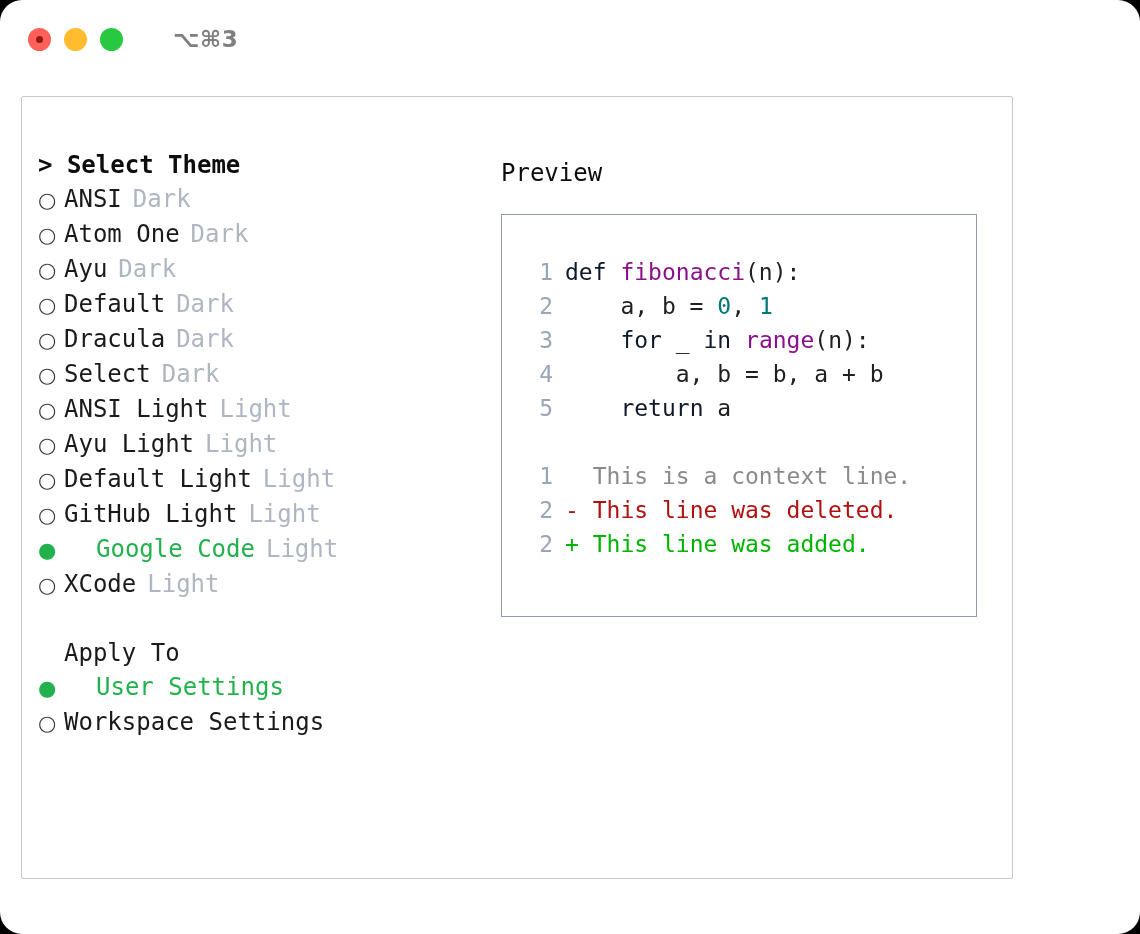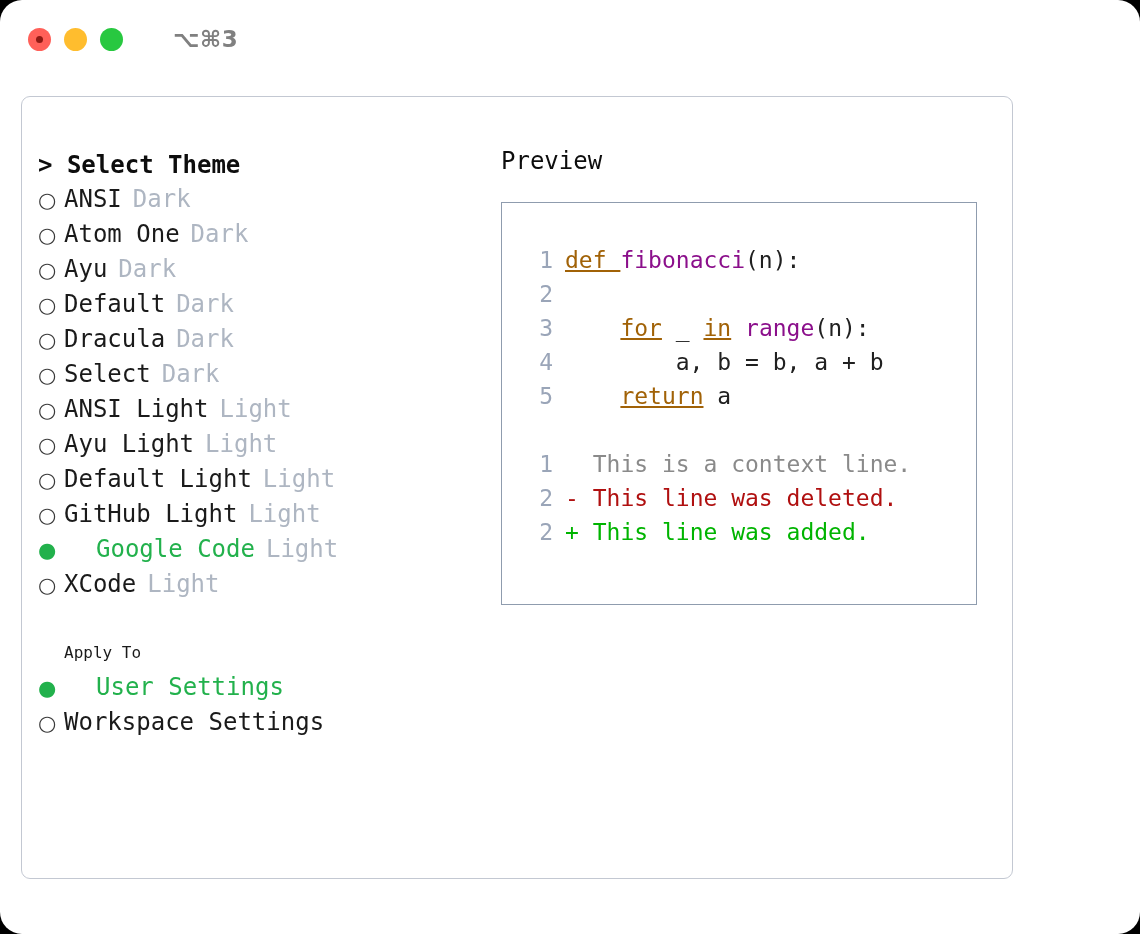--- a/index.html
+++ b/index.html
@@ -69,21 +69,21 @@
   }
 
   
   .panel {
     position: absolute;
     left: 21px;
     top: 96px;
     width: 992px;
     height: 783px;
     border: 1.5px solid #c3c8d2;
-    border-radius: 9px;
+    border-radius: 2px;
     background: #ffffff;
     box-sizing: border-box;
   }
 
   .columns {
     position: absolute;
     left: 0; top: 0;
     width: 100%; height: 100%;
   }
 
@@ -119,21 +119,21 @@
   }
   .opt.selected .bullet { color: #22b14c; }
   .opt .label { color: #1a1a1a; }
   .opt.selected .label { color: #22b14c; margin-left: 32px; }
   .opt .tag {
     color: #aeb6c2;
     margin-left: 11px;
   }
 
   .group-header {
-    font-size: 16px;
+    font-size: 24px;
     color: #1a1a1a;
     line-height: 34px;
     padding-left: 26px;
     white-space: pre;
   }
 
   .spacer-line { height: 34px; }
 
   .hint {
     font-size: 24px;
@@ -141,21 +141,21 @@
     line-height: 34px;
     width: 405px;
     white-space: pre-wrap;
     word-break: break-word;
   }
 
   
   .right-col {
     position: absolute;
     left: 479px;
-    top: 47px;
+    top: 59px;
     width: 495px;
   }
   .preview-title {
     font-size: 24px;
     color: #0d0d0d;
     line-height: 34px;
     white-space: pre;
   }
 
   .preview-box {
@@ -182,21 +182,21 @@
   }
   .ln {
     width: 34px;
     flex: 0 0 34px;
     text-align: right;
     color: #9aa5b8;
     margin-right: 12px;
   }
   .code-text { color: #202020; }
 
-  .tk-kw   { color: #a16207; text-decoration: underline; }
+  .tk-kw   { color: #0f172a; }
   .tk-fn   { color: #8b0f8b; }
   .tk-num  { color: #007777; }
   .tk-punc { color: #202020; }
   .tk-var  { color: #202020; }
 
   .diff-gap { height: 34px; }
   .diff-ctx { color: #8a8a8a; }
   .diff-del { color: #b01010; }
   .diff-add { color: #00b400; }
 </style>
@@ -249,21 +249,21 @@
 
       </div>
 
       <div class="right-col">
         <div class="preview-title">Preview</div>
 
         <div class="preview-box">
           <div class="code">
             <div id="code-block">
                 <div class="code-line"><span class="ln">1</span><span class="code-text"><span class="tk-kw">def </span><span class="tk-fn">fibonacci</span><span class="tk-punc">(n):</span></span></div>
-                <div class="code-line"><span class="ln">2</span></div>
+                <div class="code-line"><span class="ln">2</span><span class="code-text"><span class="tk-var">    a, b = </span><span class="tk-num">0</span><span class="tk-punc">, </span><span class="tk-num">1</span></span></div>
                 <div class="code-line"><span class="ln">3</span><span class="code-text"><span class="tk-punc">    </span><span class="tk-kw">for</span><span class="tk-var"> _ </span><span class="tk-kw">in</span><span class="tk-punc"> </span><span class="tk-fn">range</span><span class="tk-punc">(n):</span></span></div>
                 <div class="code-line"><span class="ln">4</span><span class="code-text"><span class="tk-var">        a, b = b, a + b</span></span></div>
                 <div class="code-line"><span class="ln">5</span><span class="code-text"><span class="tk-punc">    </span><span class="tk-kw">return</span><span class="tk-var"> a</span></span></div>
               </div>
             <div class="diff-gap"></div>
             <div id="diff-block">
                 <div class="code-line"><span class="ln">1</span><span class="diff-ctx" style="white-space: pre;">  </span><span class="diff-ctx">This is a context line.</span></div>
                 <div class="code-line"><span class="ln">2</span><span class="diff-del" style="white-space: pre;">- </span><span class="diff-del">This line was deleted.</span></div>
                 <div class="code-line"><span class="ln">2</span><span class="diff-add" style="white-space: pre;">+ </span><span class="diff-add">This line was added.</span></div>
               </div>

